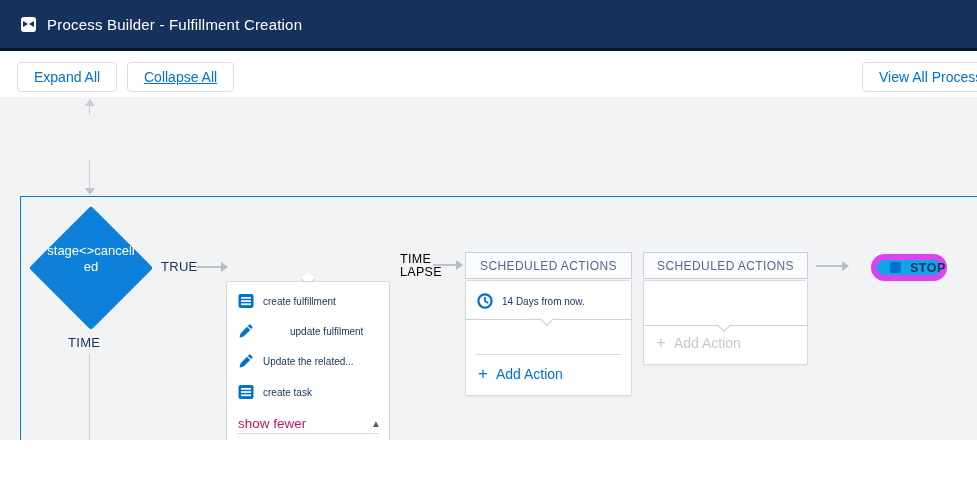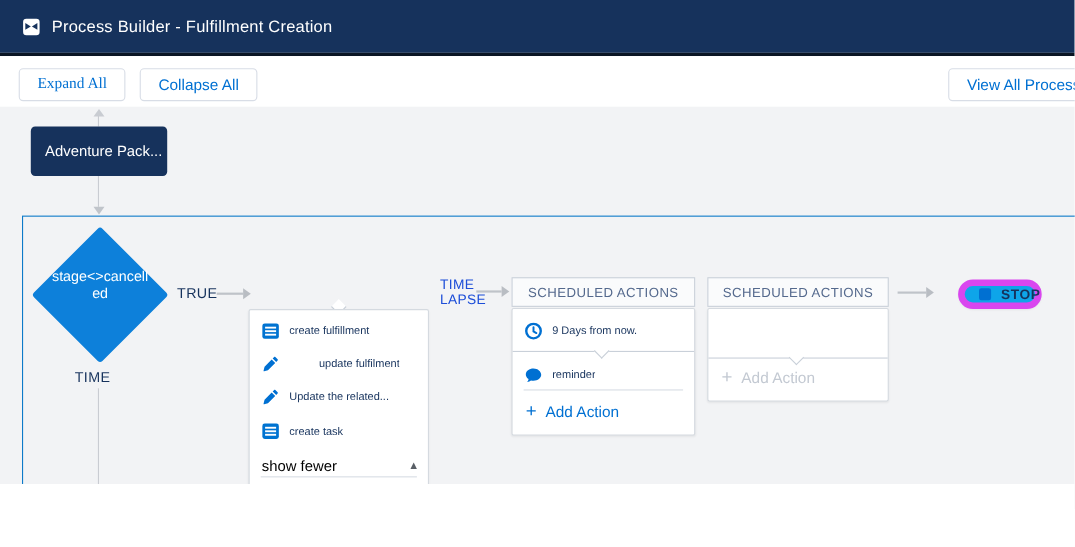--- a/index.html
+++ b/index.html
@@ -11,22 +11,22 @@
   .header-edge{position:absolute;left:0;top:48px;width:977px;height:3px;background:#0a1524;}
   .pb-icon{position:relative;width:15px;height:15px;background:#ffffff;border-radius:3px;margin-left:21px;flex:0 0 auto;}
   .pb-icon::before{content:"";position:absolute;left:2px;top:4.5px;border-top:3px solid transparent;border-bottom:3px solid transparent;border-left:5px solid #16325c;}
   .pb-icon::after{content:"";position:absolute;right:2px;top:4.5px;border-top:3px solid transparent;border-bottom:3px solid transparent;border-right:5px solid #16325c;}
   .header-title{color:#ffffff;font-size:15px;letter-spacing:.2px;margin-left:11px;}
 
   
   .toolbar{position:absolute;left:0;top:51px;width:977px;height:46px;background:#ffffff;}
   .tb-btn{position:absolute;top:11px;height:30px;background:#ffffff;border:1px solid #d8dde6;border-radius:4px;
           color:#0070d2;font-size:14px;display:flex;align-items:center;padding:0 16px;box-sizing:border-box;cursor:pointer;white-space:nowrap;}
-  .btn-expand{left:17px;font-family:Liberation Serif, serif;}
-  .btn-collapse{left:127px;}
+  .btn-expand{left:17px;}
+  .btn-collapse{left:127px;text-decoration:underline;}
   .btn-viewall{left:862px;width:160px;}
 
   
   .canvas{position:absolute;left:0;top:97px;width:977px;height:400px;background:#f2f3f5;}
   .region{position:absolute;left:20px;top:99px;width:1000px;height:284px;border:1px solid #0d7ac9;box-sizing:border-box;}
 
   
   .vline{position:absolute;width:1px;background:#c9ccd2;}
   .hline{position:absolute;height:2px;background:#bfc3c9;}
   .arrow-up{position:absolute;width:0;height:0;border-left:5px solid transparent;border-right:5px solid transparent;border-bottom:7px solid #c9ccd2;}
@@ -52,26 +52,26 @@
   .card{position:absolute;background:#ffffff;border:1px solid #d5dae0;border-radius:2px;box-sizing:border-box;box-shadow:0 1px 2px rgba(0,0,0,.06);}
   .row{position:absolute;left:11px;right:8px;height:30px;display:flex;align-items:center;gap:9px;cursor:pointer;}
   .row-label{color:#16325c;font-size:10px;white-space:nowrap;overflow:hidden;}
   .divider-inset{position:absolute;left:10px;right:10px;height:1px;background:#d8dde4;}
   .divider-full{position:absolute;left:0;right:0;height:1px;background:#c9d0d9;}
   .add-row{position:absolute;left:12px;display:flex;align-items:center;gap:8px;cursor:pointer;}
   .plus-glyph{font-size:17px;font-weight:400;color:#0070d2;line-height:1;}
   .add-label{color:#0070d2;font-size:14px;}
   .add-row.disabled .plus-glyph,.add-row.disabled .add-label{color:#c3c9d2;cursor:default;}
   .caret-up{font-size:10px;color:#595f66;margin-left:auto;}
-  .show-fewer-label{color:#000000;font-size:13.5px;}
+  .show-fewer-label{color:#be185d;font-size:13.5px;}
 
   .icon-16{width:16px;height:16px;flex:0 0 auto;}
 
   
-  .time-lapse{position:absolute;left:400px;top:156px;width:50px;color:#1d4ed8;font-size:12.5px;font-weight:500;line-height:13px;letter-spacing:.3px;}
+  .time-lapse{position:absolute;left:400px;top:156px;width:50px;color:#000000;font-size:12.5px;font-weight:500;line-height:13px;letter-spacing:.3px;}
 
   
   .stop-pill{position:absolute;left:871px;top:157px;width:76px;height:27px;background:#0ea5e9;border:6px solid #d946ef;border-radius:14px;
              box-sizing:border-box;display:flex;align-items:center;gap:9px;padding-left:13px;box-shadow:0 1px 2px rgba(0,0,0,.05);}
   .stop-square{width:11px;height:11px;background:#0070d2;border-radius:2px;flex:0 0 auto;}
   .stop-label{color:#16325c;font-size:12.5px;font-weight:700;letter-spacing:.5px;}
 
   
   .bottom-diamond{position:absolute;left:72px;top:396px;width:36px;height:36px;background:#ffffff;border:1px solid #c9ccd2;transform:rotate(45deg);box-sizing:border-box;}
 </style>
@@ -92,23 +92,20 @@
     <button class="tb-btn btn-viewall">View All Processes</button>
   </div>
 
   <div class="canvas">
 
     <div class="region"></div>
 
     <div class="arrow-up" style="left:85px;top:2px;"></div>
     <div class="vline" style="left:89px;top:8px;height:10px;"></div>
 
-    <div class="start-node">
-      <span>Adventure Pack...</span>
-    </div>
 
     <div class="vline" style="left:89px;top:63px;height:28px;"></div>
     <div class="arrow-down" style="left:85px;top:91px;"></div>
 
     <div class="diamond"></div>
     <div class="diamond-label">stage&lt;&gt;cancelled</div>
 
     <span class="branch-label" style="left:161px;top:162px;">TRUE</span>
     <div class="hline" style="left:197px;top:169px;width:24px;"></div>
     <div class="arrow-right" style="left:221px;top:165px;"></div>
@@ -167,30 +164,24 @@
 
     <div class="group-header" style="left:465px;top:155px;width:167px;">
       <span>SCHEDULED ACTIONS</span>
     </div>
     <div class="card" style="left:465px;top:183px;width:167px;height:116px;">
       <div class="row" style="top:5px;">
         <svg class="icon-16" viewBox="0 0 16 16">
             <circle cx="8" cy="8" r="6.6" fill="none" stroke="#0070d2" stroke-width="2.2"></circle>
             <path d="M8 4.6V8.3l2.6 1.5" fill="none" stroke="#0070d2" stroke-width="1.8" stroke-linecap="round"></path>
           </svg>
-        <span class="row-label">9 Days from now.</span>
+        <span class="row-label">14 Days from now.</span>
       </div>
       <div class="divider-full" style="top:38px;"></div>
       <div class="notch" style="left:76px;top:33px;"></div>
-      <div class="row" style="top:45px;">
-        <svg class="icon-16" viewBox="0 0 16 16">
-            <path fill="#0070d2" d="M8 2C4.1 2 1 4.4 1 7.4c0 1.7 1 3.2 2.5 4.2-.1.9-.5 1.9-1.3 2.6 1.5-.2 2.7-.8 3.5-1.4.7.2 1.5.3 2.3.3 3.9 0 7-2.4 7-5.4S11.9 2 8 2z"></path>
-          </svg>
-        <span class="row-label">reminder</span>
-      </div>
       <div class="divider-inset" style="top:73px;"></div>
       <div class="add-row" style="top:84px;">
         <span class="plus-glyph">+</span>
         <span class="add-label">Add Action</span>
       </div>
     </div>
 
     <div class="group-header" style="left:643px;top:155px;width:165px;">
       <span>SCHEDULED ACTIONS</span>
     </div>

